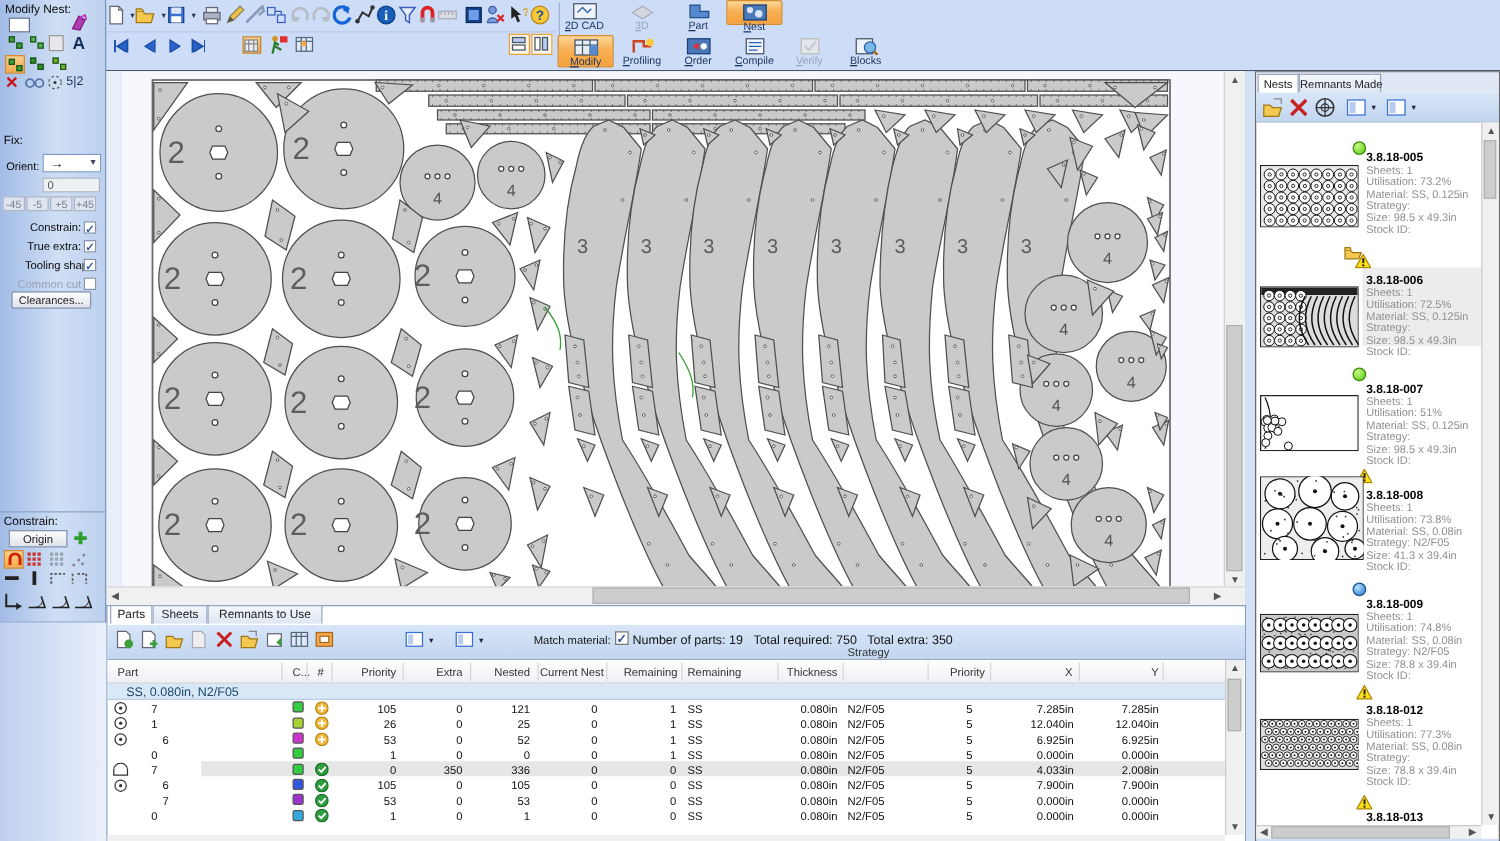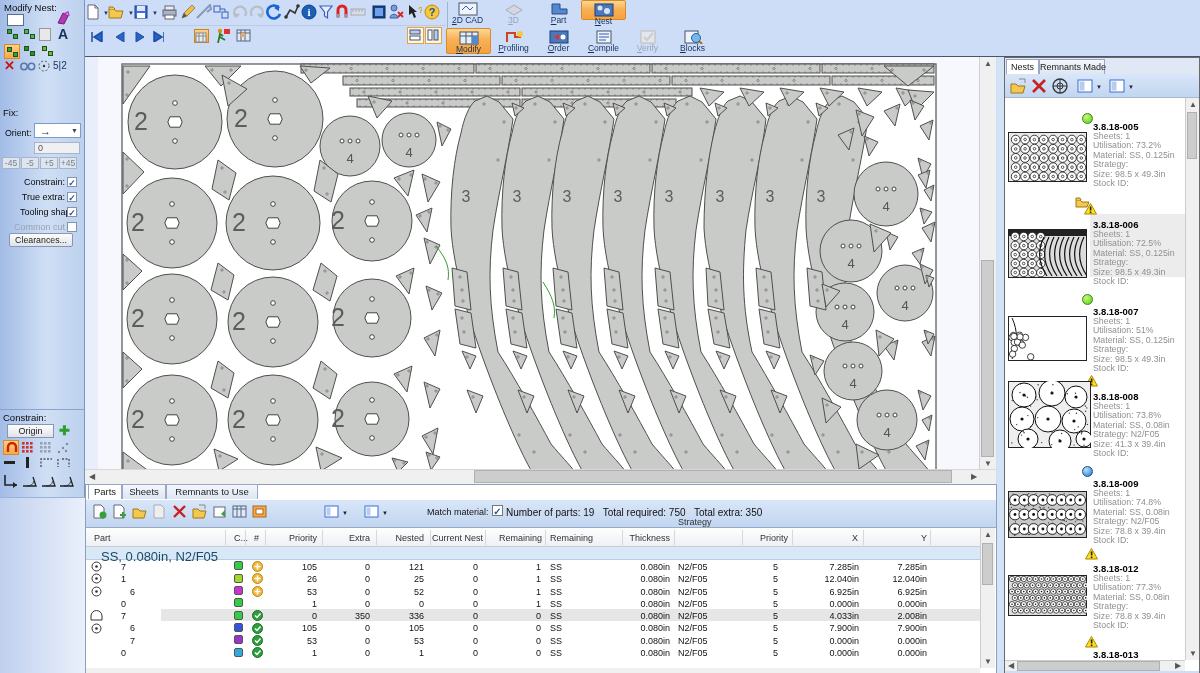--- a/index.html
+++ b/index.html
@@ -799,21 +799,21 @@
     <div class="abs" style="left:344px;top:45px;width:1px;height:15px;background:#d4d8de"></div>
     <div class="abs" style="left:399px;top:45px;width:1px;height:15px;background:#d4d8de"></div>
     <div class="abs" style="left:459px;top:45px;width:1px;height:15px;background:#d4d8de"></div>
     <div class="abs" style="left:536px;top:45px;width:1px;height:15px;background:#d4d8de"></div>
     <div class="abs" style="left:588px;top:45px;width:1px;height:15px;background:#d4d8de"></div>
     <div class="abs" style="left:656px;top:45px;width:1px;height:15px;background:#d4d8de"></div>
     <div class="abs" style="left:706px;top:45px;width:1px;height:15px;background:#d4d8de"></div>
     <div class="abs" style="left:777px;top:45px;width:1px;height:15px;background:#d4d8de"></div>
     <div class="abs" style="left:844px;top:45px;width:1px;height:15px;background:#d4d8de"></div>
     <div class="abs" style="left:0;top:62px;width:894px;height:13px;background:#d9e8f7;border-bottom:1px solid #b8cce4"></div>
-    <div class="abs" style="left:15px;top:64px;font-size:13px;color:#1a4a66">SS, 0.080in, N2/F05</div>
+    <div class="abs" style="left:15px;top:64px;font-size:10px;color:#1a4a66">SS, 0.080in, N2/F05</div>
     <svg class="ic" style="left:5px;top:76px" width="11" height="11">
       <circle cx="5.5" cy="5.5" r="4.5" fill="none" stroke="#333"></circle>
       <circle cx="5.5" cy="5.5" r="1.3" fill="#333"></circle>
     </svg>
     <div class="cell" style="left:35px;top:77px">7</div>
     <div class="abs" style="left:148px;top:76px;width:9px;height:9px;background:#33cc44;border:1px solid #555;border-radius:2px"></div>
     <svg class="ic" style="left:166px;top:76px" width="11" height="11">
       <circle cx="5.5" cy="5.5" r="5" fill="#f0b838" stroke="#b8881a"></circle>
       <path d="M5.5,2.5 L5.5,8.5 M2.5,5.5 L8.5,5.5" stroke="#fff" stroke-width="1.6"></path>
     </svg>

